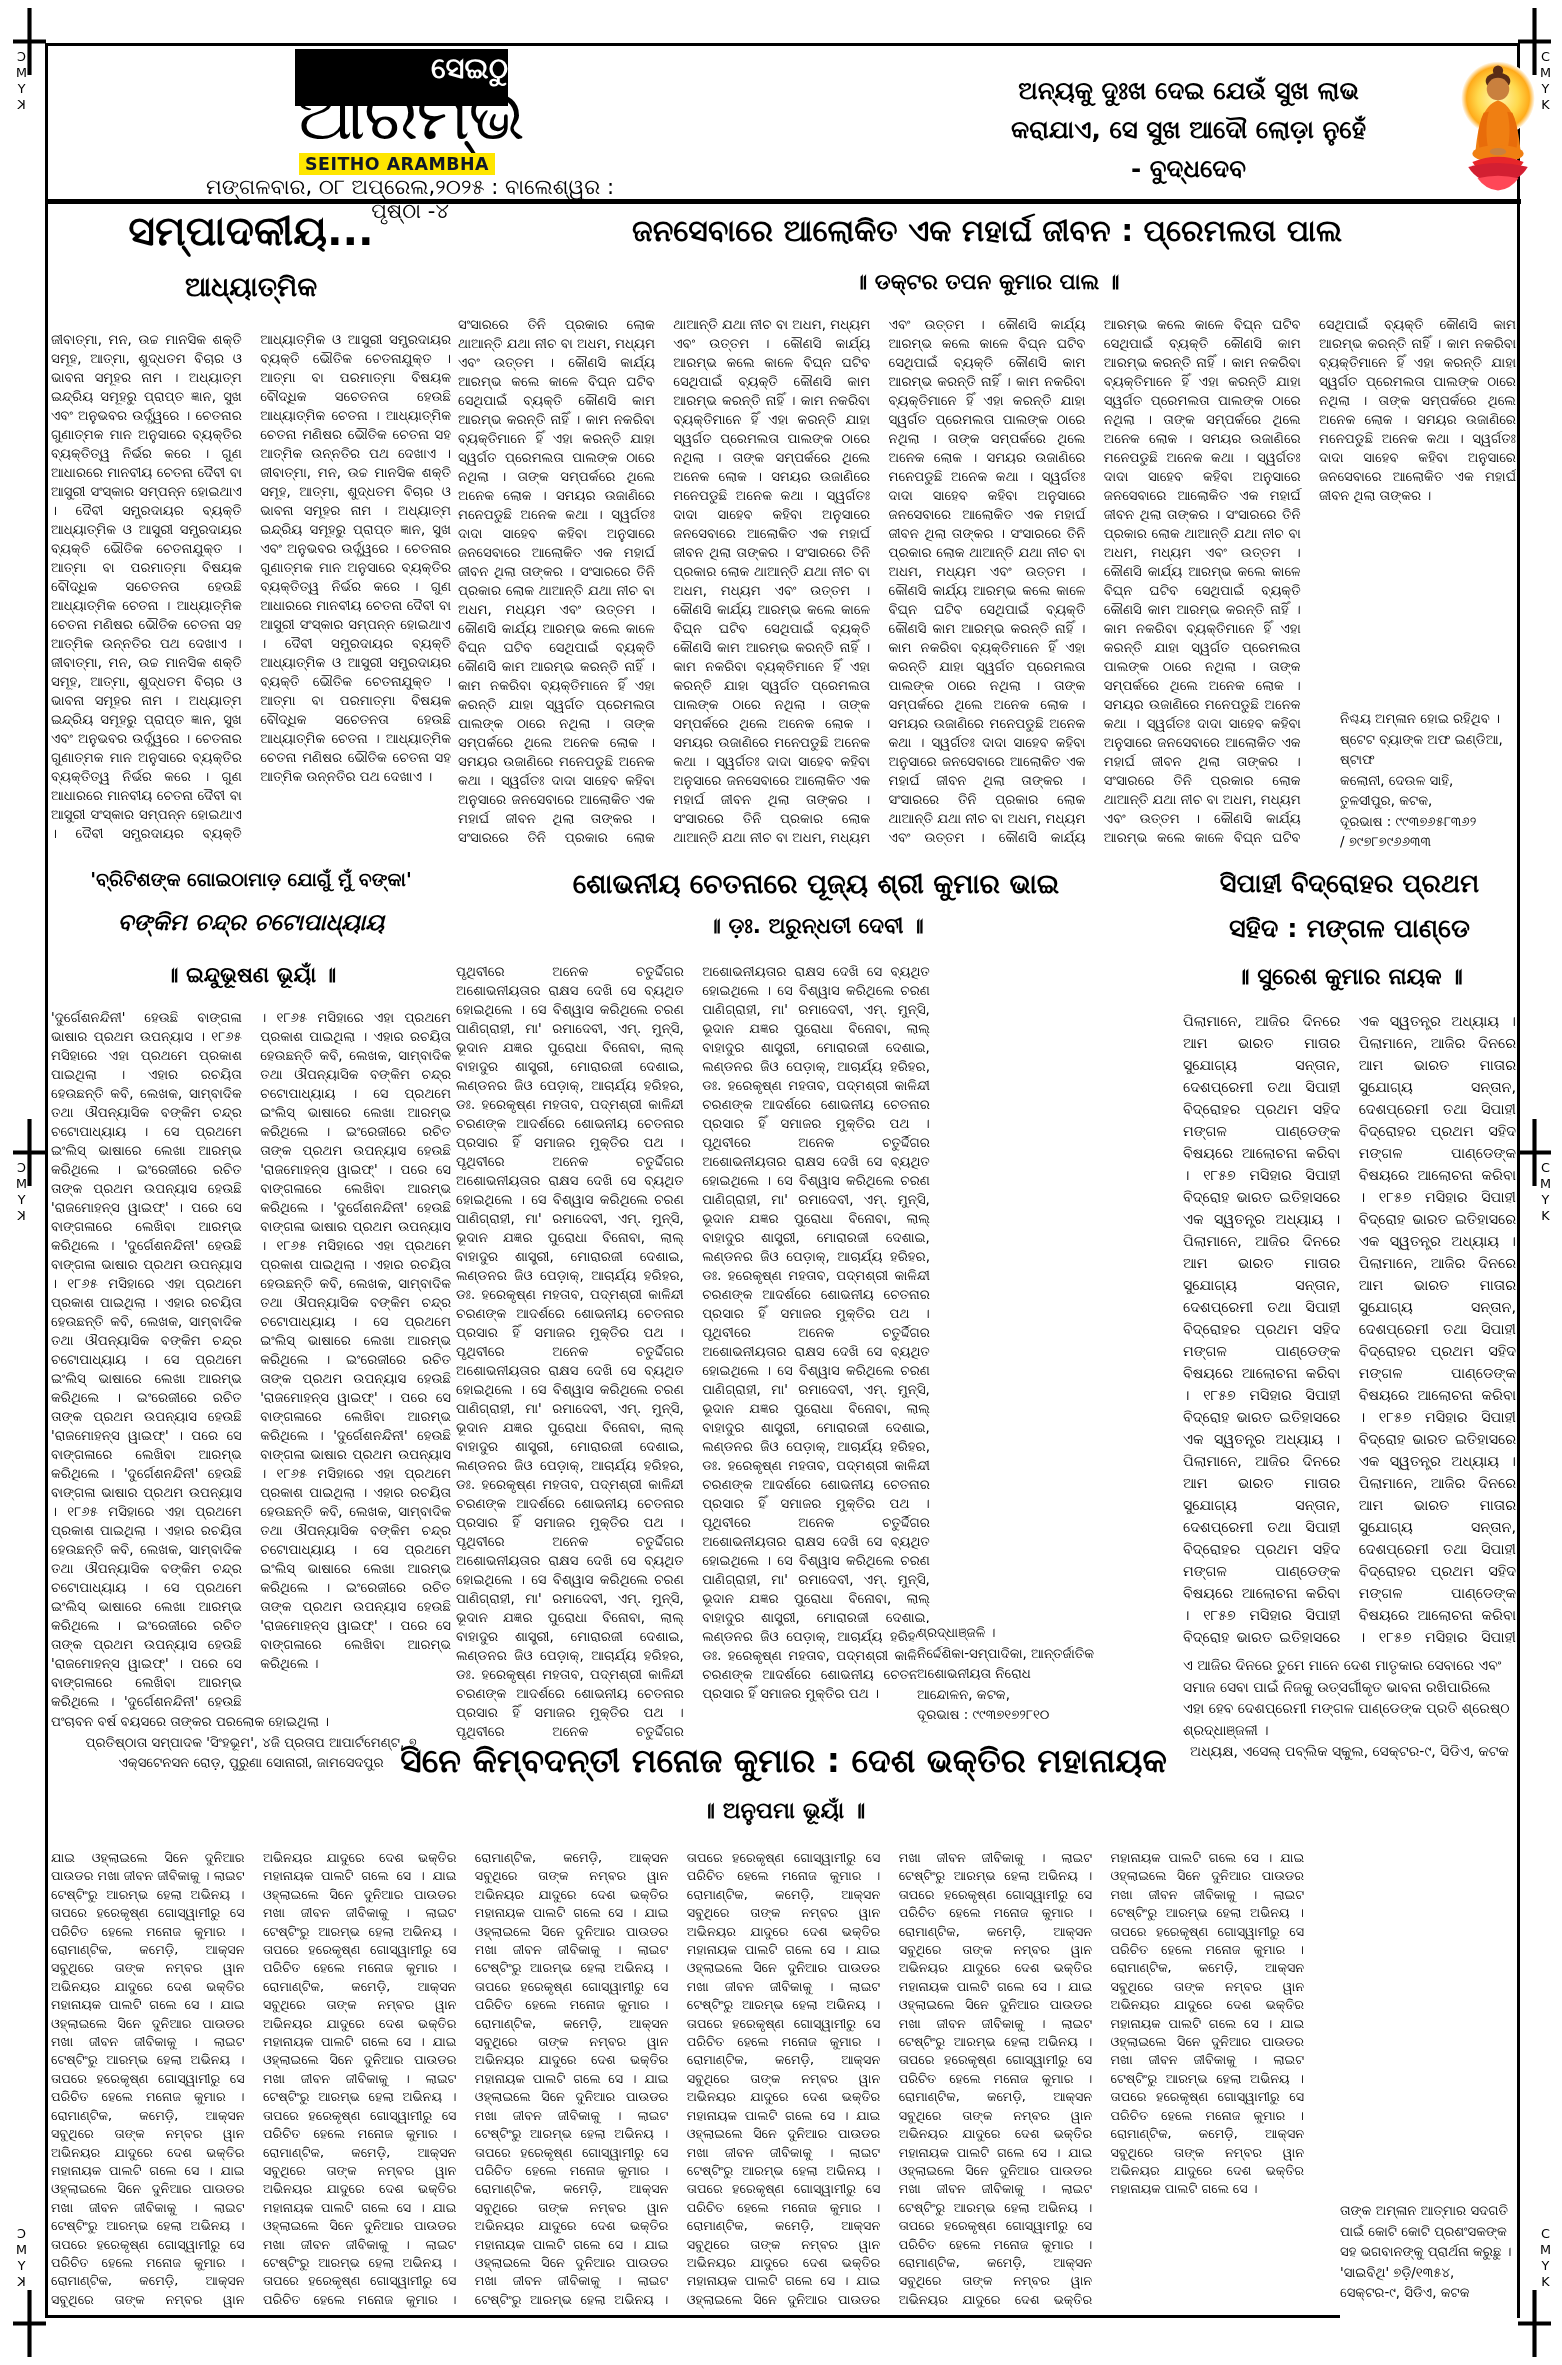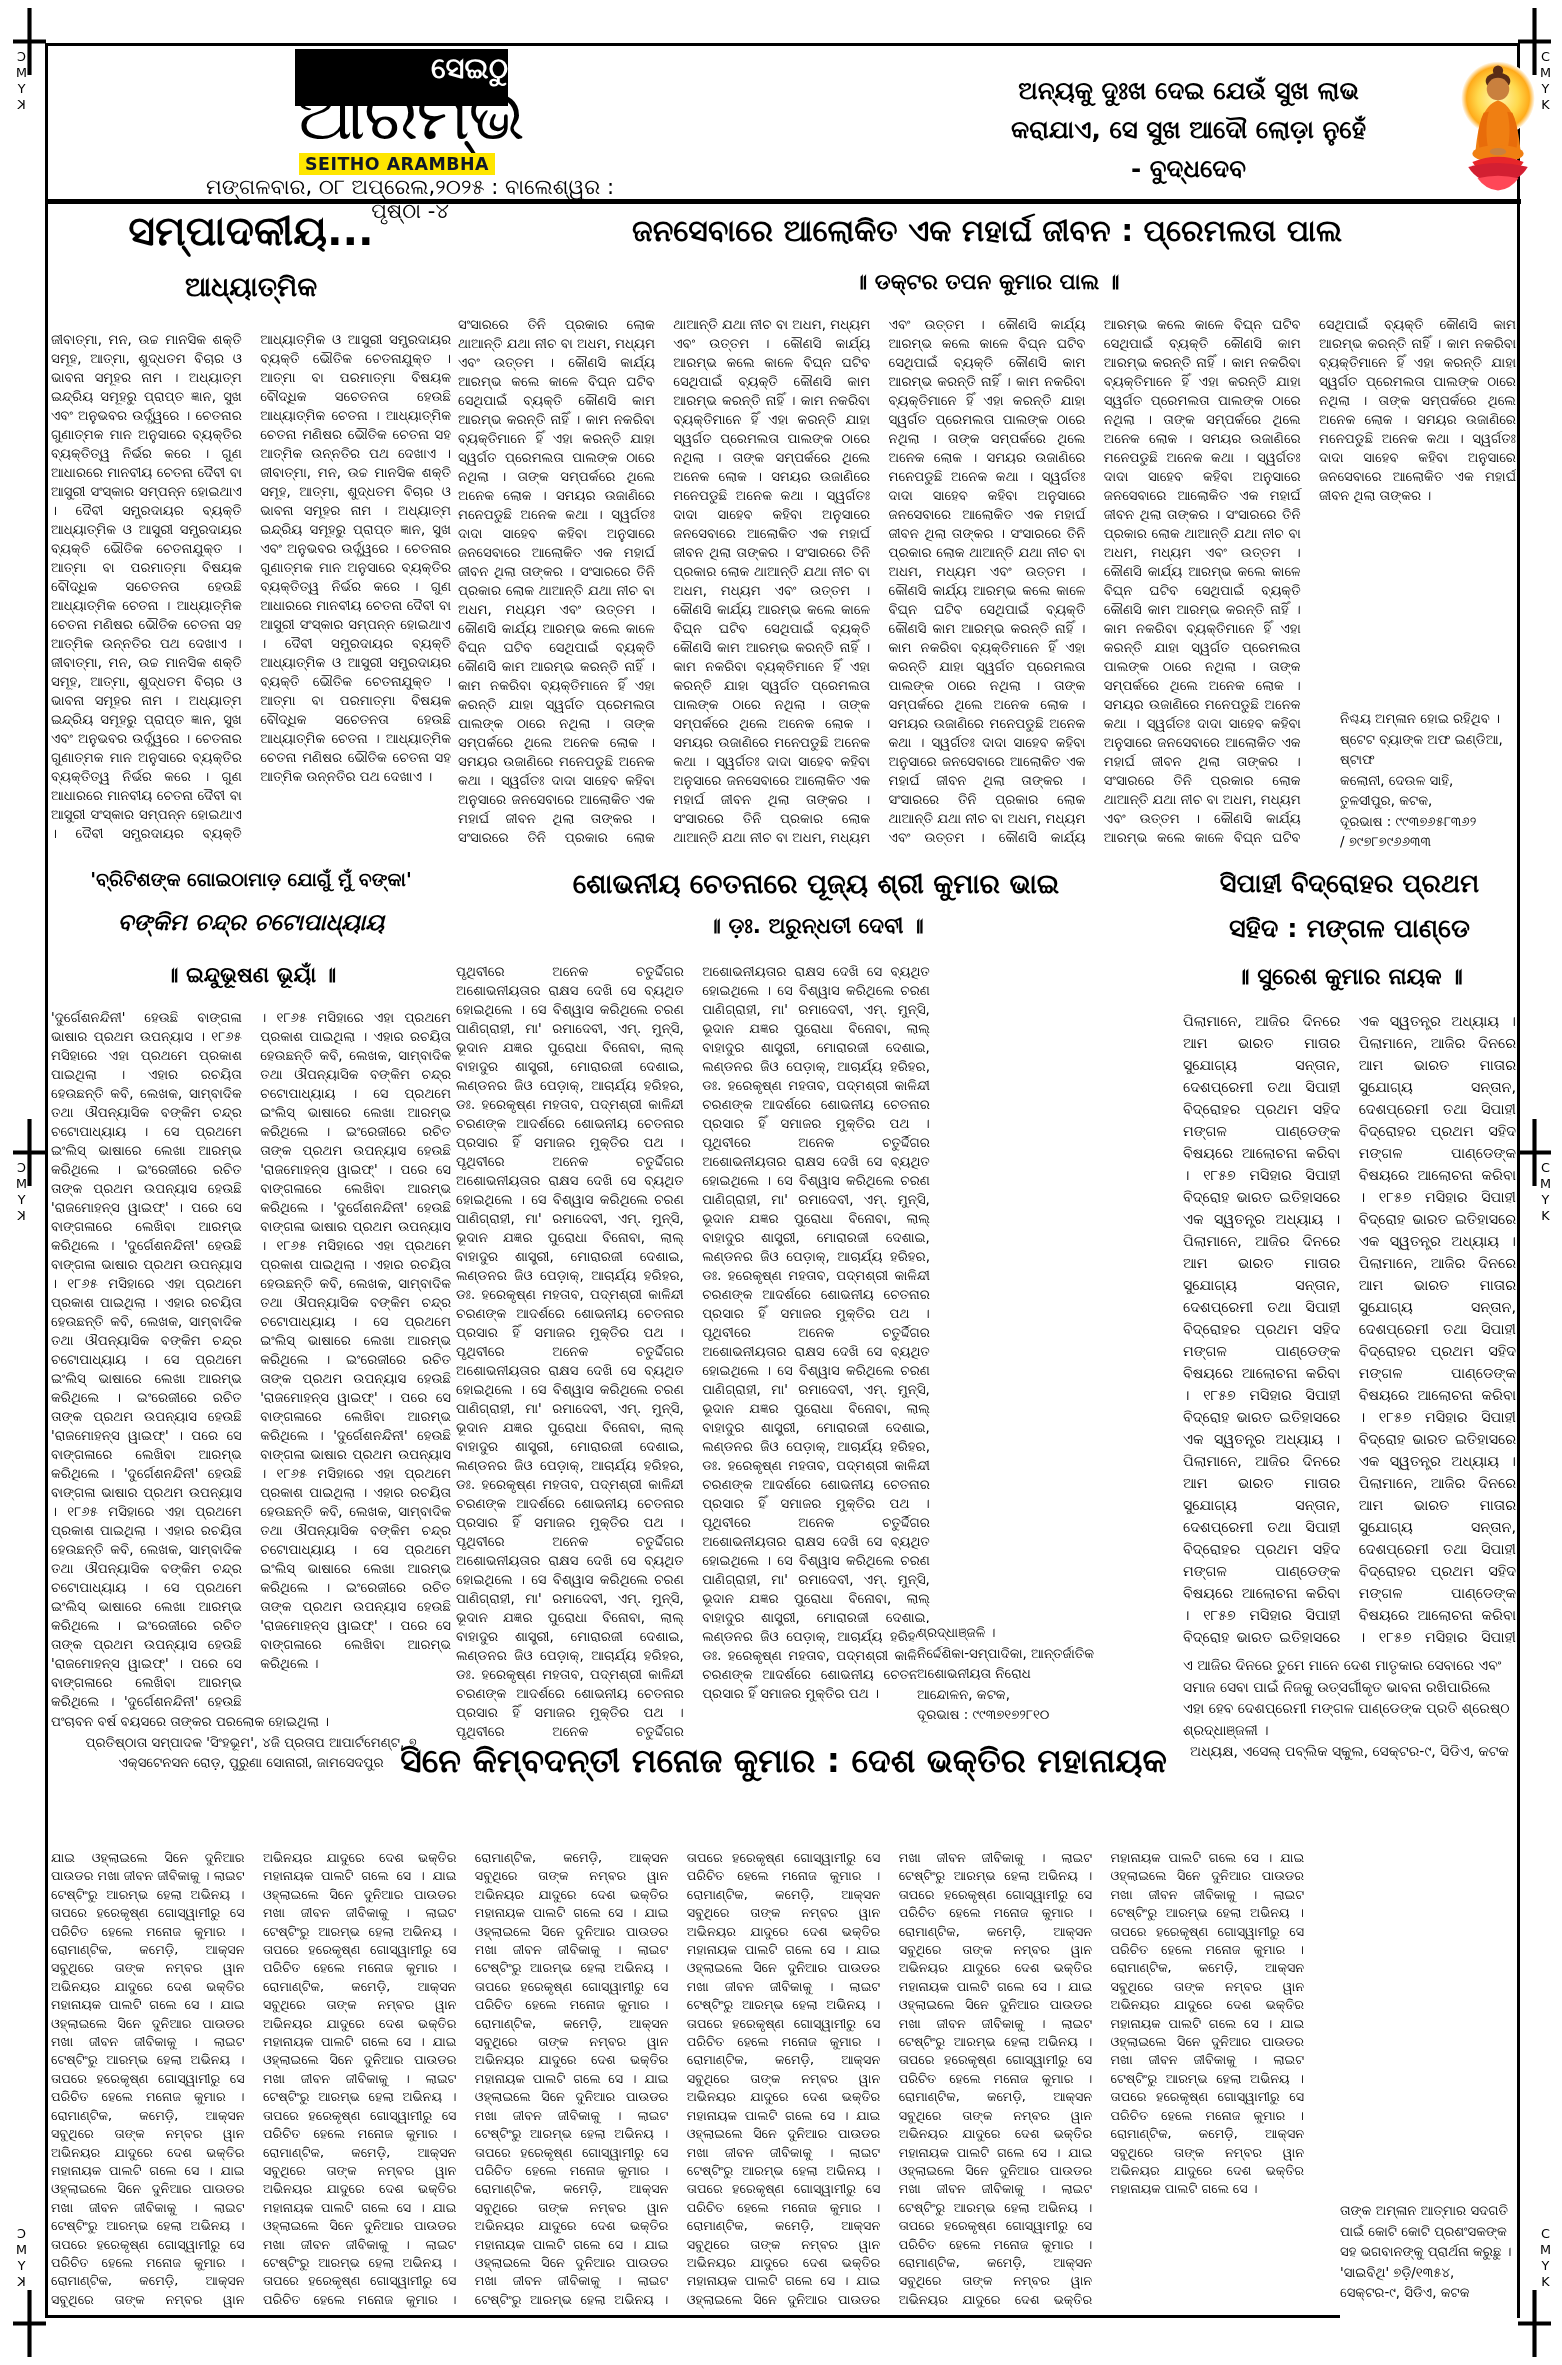--- a/index.html
+++ b/index.html
@@ -162,20 +162,21 @@
   <div class="abs headline" style="left:1183px;top:868px;width:333px;font-size:25.6px;">ସିପାହୀ ବିଦ୍ରୋହର ପ୍ରଥମ</div>
   <div class="abs headline" style="left:1183px;top:913px;width:333px;font-size:25.6px;">ସହିଦ : ମଙ୍ଗଳ ପାଣ୍ଡେ</div>
   <div class="abs byline" style="left:1183px;top:963px;width:333px;font-size:22.5px;">॥ ସୁରେଶ କୁମାର ନାୟକ ॥</div>
   <div class="abs bodytext" style="left:1183px;top:1010px;width:333px;height:643px;column-count:2;font-size:14.3px;line-height:22px;">ପିଲାମାନେ, ଆଜିର ଦିନରେ ଆମ ଭାରତ ମାତାର ସୁଯୋଗ୍ୟ ସନ୍ତାନ, ଦେଶପ୍ରେମୀ ତଥା ସିପାହୀ ବିଦ୍ରୋହର ପ୍ରଥମ ସହିଦ ମଙ୍ଗଳ ପାଣ୍ଡେଙ୍କ ବିଷୟରେ ଆଲୋଚନା କରିବା । ୧୮୫୭ ମସିହାର ସିପାହୀ ବିଦ୍ରୋହ ଭାରତ ଇତିହାସରେ ଏକ ସ୍ୱତନ୍ତ୍ର ଅଧ୍ୟାୟ । ପିଲାମାନେ, ଆଜିର ଦିନରେ ଆମ ଭାରତ ମାତାର ସୁଯୋଗ୍ୟ ସନ୍ତାନ, ଦେଶପ୍ରେମୀ ତଥା ସିପାହୀ ବିଦ୍ରୋହର ପ୍ରଥମ ସହିଦ ମଙ୍ଗଳ ପାଣ୍ଡେଙ୍କ ବିଷୟରେ ଆଲୋଚନା କରିବା । ୧୮୫୭ ମସିହାର ସିପାହୀ ବିଦ୍ରୋହ ଭାରତ ଇତିହାସରେ ଏକ ସ୍ୱତନ୍ତ୍ର ଅଧ୍ୟାୟ । ପିଲାମାନେ, ଆଜିର ଦିନରେ ଆମ ଭାରତ ମାତାର ସୁଯୋଗ୍ୟ ସନ୍ତାନ, ଦେଶପ୍ରେମୀ ତଥା ସିପାହୀ ବିଦ୍ରୋହର ପ୍ରଥମ ସହିଦ ମଙ୍ଗଳ ପାଣ୍ଡେଙ୍କ ବିଷୟରେ ଆଲୋଚନା କରିବା । ୧୮୫୭ ମସିହାର ସିପାହୀ ବିଦ୍ରୋହ ଭାରତ ଇତିହାସରେ ଏକ ସ୍ୱତନ୍ତ୍ର ଅଧ୍ୟାୟ । ପିଲାମାନେ, ଆଜିର ଦିନରେ ଆମ ଭାରତ ମାତାର ସୁଯୋଗ୍ୟ ସନ୍ତାନ, ଦେଶପ୍ରେମୀ ତଥା ସିପାହୀ ବିଦ୍ରୋହର ପ୍ରଥମ ସହିଦ ମଙ୍ଗଳ ପାଣ୍ଡେଙ୍କ ବିଷୟରେ ଆଲୋଚନା କରିବା । ୧୮୫୭ ମସିହାର ସିପାହୀ ବିଦ୍ରୋହ ଭାରତ ଇତିହାସରେ ଏକ ସ୍ୱତନ୍ତ୍ର ଅଧ୍ୟାୟ । ପିଲାମାନେ, ଆଜିର ଦିନରେ ଆମ ଭାରତ ମାତାର ସୁଯୋଗ୍ୟ ସନ୍ତାନ, ଦେଶପ୍ରେମୀ ତଥା ସିପାହୀ ବିଦ୍ରୋହର ପ୍ରଥମ ସହିଦ ମଙ୍ଗଳ ପାଣ୍ଡେଙ୍କ ବିଷୟରେ ଆଲୋଚନା କରିବା । ୧୮୫୭ ମସିହାର ସିପାହୀ ବିଦ୍ରୋହ ଭାରତ ଇତିହାସରେ ଏକ ସ୍ୱତନ୍ତ୍ର ଅଧ୍ୟାୟ । ପିଲାମାନେ, ଆଜିର ଦିନରେ ଆମ ଭାରତ ମାତାର ସୁଯୋଗ୍ୟ ସନ୍ତାନ, ଦେଶପ୍ରେମୀ ତଥା ସିପାହୀ ବିଦ୍ରୋହର ପ୍ରଥମ ସହିଦ ମଙ୍ଗଳ ପାଣ୍ଡେଙ୍କ ବିଷୟରେ ଆଲୋଚନା କରିବା । ୧୮୫୭ ମସିହାର ସିପାହୀ ବିଦ୍ରୋହ ଭାରତ ଇତିହାସରେ ଏକ ସ୍ୱତନ୍ତ୍ର ଅଧ୍ୟାୟ । ପିଲାମାନେ, ଆଜିର ଦିନରେ ଆମ ଭାରତ ମାତାର ସୁଯୋଗ୍ୟ ସନ୍ତାନ, ଦେଶପ୍ରେମୀ ତଥା ସିପାହୀ ବିଦ୍ରୋହର ପ୍ରଥମ ସହିଦ ମଙ୍ଗଳ ପାଣ୍ଡେଙ୍କ ବିଷୟରେ ଆଲୋଚନା କରିବା । ୧୮୫୭ ମସିହାର ସିପାହୀ ବିଦ୍ରୋହ ଭାରତ ଇତିହାସରେ ଏକ ସ୍ୱତନ୍ତ୍ର ଅଧ୍ୟାୟ ।</div>
   <div class="abs sig" style="left:1183px;top:1655px;width:333px;height:89px;font-size:14px;line-height:21.5px;">
     <div>ଏ ଆଜିର ଦିନରେ ତୁମେ ମାନେ ଦେଶ ମାତୃକାର ସେବାରେ ଏବଂ ସମାଜ ସେବା ପାଇଁ ନିଜକୁ ଉତ୍ସର୍ଗୀକୃତ ଭାବନା ରଖିପାରିଲେ ଏହା ହେବ ଦେଶପ୍ରେମୀ ମଙ୍ଗଳ ପାଣ୍ଡେଙ୍କ ପ୍ରତି ଶ୍ରେଷ୍ଠ ଶ୍ରଦ୍ଧାଞ୍ଜଳୀ ।</div>
     <div class="c">ଅଧ୍ୟକ୍ଷ, ଏସେଲ୍ ପବ୍ଲିକ ସ୍କୁଲ, ସେକ୍ଟର-୯, ସିଡିଏ, କଟକ</div>
   </div>
 
   <div class="abs headline" style="left:51px;top:1741px;width:1465px;font-size:33px;">ସିନେ କିମ୍ବଦନ୍ତୀ ମନୋଜ କୁମାର : ଦେଶ ଭକ୍ତିର ମହାନାୟକ</div>
+  <div class="abs byline" style="left:51px;top:1797px;width:1465px;font-size:22.5px;">॥ ଅନୁପମା ଭୂୟାଁ ॥</div>
   <div class="abs bodytext" style="left:51px;top:1849px;width:1465px;height:464px;column-count:7;font-size:12.8px;line-height:18.4px;">ଯାଇ ଓହ୍ଲାଇଲେ ସିନେ ଦୁନିଆର ପାଉଡର ମଖା ଜୀବନ ଜୀବିକାକୁ । ଲାଇଟ ଟେଷ୍ଟିଂରୁ ଆରମ୍ଭ ହେଲା ଅଭିନୟ । ତାପରେ ହରେକୃଷ୍ଣ ଗୋସ୍ୱାମୀରୁ ସେ ପରିଚିତ ହେଲେ ମନୋଜ କୁମାର । ରୋମାଣ୍ଟିକ, କମେଡ଼ି, ଆକ୍ସନ ସବୁଥିରେ ତାଙ୍କ ନମ୍ବର ୱାନ ଅଭିନୟର ଯାଦୁରେ ଦେଶ ଭକ୍ତିର ମହାନାୟକ ପାଲଟି ଗଲେ ସେ । ଯାଇ ଓହ୍ଲାଇଲେ ସିନେ ଦୁନିଆର ପାଉଡର ମଖା ଜୀବନ ଜୀବିକାକୁ । ଲାଇଟ ଟେଷ୍ଟିଂରୁ ଆରମ୍ଭ ହେଲା ଅଭିନୟ । ତାପରେ ହରେକୃଷ୍ଣ ଗୋସ୍ୱାମୀରୁ ସେ ପରିଚିତ ହେଲେ ମନୋଜ କୁମାର । ରୋମାଣ୍ଟିକ, କମେଡ଼ି, ଆକ୍ସନ ସବୁଥିରେ ତାଙ୍କ ନମ୍ବର ୱାନ ଅଭିନୟର ଯାଦୁରେ ଦେଶ ଭକ୍ତିର ମହାନାୟକ ପାଲଟି ଗଲେ ସେ । ଯାଇ ଓହ୍ଲାଇଲେ ସିନେ ଦୁନିଆର ପାଉଡର ମଖା ଜୀବନ ଜୀବିକାକୁ । ଲାଇଟ ଟେଷ୍ଟିଂରୁ ଆରମ୍ଭ ହେଲା ଅଭିନୟ । ତାପରେ ହରେକୃଷ୍ଣ ଗୋସ୍ୱାମୀରୁ ସେ ପରିଚିତ ହେଲେ ମନୋଜ କୁମାର । ରୋମାଣ୍ଟିକ, କମେଡ଼ି, ଆକ୍ସନ ସବୁଥିରେ ତାଙ୍କ ନମ୍ବର ୱାନ ଅଭିନୟର ଯାଦୁରେ ଦେଶ ଭକ୍ତିର ମହାନାୟକ ପାଲଟି ଗଲେ ସେ । ଯାଇ ଓହ୍ଲାଇଲେ ସିନେ ଦୁନିଆର ପାଉଡର ମଖା ଜୀବନ ଜୀବିକାକୁ । ଲାଇଟ ଟେଷ୍ଟିଂରୁ ଆରମ୍ଭ ହେଲା ଅଭିନୟ । ତାପରେ ହରେକୃଷ୍ଣ ଗୋସ୍ୱାମୀରୁ ସେ ପରିଚିତ ହେଲେ ମନୋଜ କୁମାର । ରୋମାଣ୍ଟିକ, କମେଡ଼ି, ଆକ୍ସନ ସବୁଥିରେ ତାଙ୍କ ନମ୍ବର ୱାନ ଅଭିନୟର ଯାଦୁରେ ଦେଶ ଭକ୍ତିର ମହାନାୟକ ପାଲଟି ଗଲେ ସେ । ଯାଇ ଓହ୍ଲାଇଲେ ସିନେ ଦୁନିଆର ପାଉଡର ମଖା ଜୀବନ ଜୀବିକାକୁ । ଲାଇଟ ଟେଷ୍ଟିଂରୁ ଆରମ୍ଭ ହେଲା ଅଭିନୟ । ତାପରେ ହରେକୃଷ୍ଣ ଗୋସ୍ୱାମୀରୁ ସେ ପରିଚିତ ହେଲେ ମନୋଜ କୁମାର । ରୋମାଣ୍ଟିକ, କମେଡ଼ି, ଆକ୍ସନ ସବୁଥିରେ ତାଙ୍କ ନମ୍ବର ୱାନ ଅଭିନୟର ଯାଦୁରେ ଦେଶ ଭକ୍ତିର ମହାନାୟକ ପାଲଟି ଗଲେ ସେ । ଯାଇ ଓହ୍ଲାଇଲେ ସିନେ ଦୁନିଆର ପାଉଡର ମଖା ଜୀବନ ଜୀବିକାକୁ । ଲାଇଟ ଟେଷ୍ଟିଂରୁ ଆରମ୍ଭ ହେଲା ଅଭିନୟ । ତାପରେ ହରେକୃଷ୍ଣ ଗୋସ୍ୱାମୀରୁ ସେ ପରିଚିତ ହେଲେ ମନୋଜ କୁମାର । ରୋମାଣ୍ଟିକ, କମେଡ଼ି, ଆକ୍ସନ ସବୁଥିରେ ତାଙ୍କ ନମ୍ବର ୱାନ ଅଭିନୟର ଯାଦୁରେ ଦେଶ ଭକ୍ତିର ମହାନାୟକ ପାଲଟି ଗଲେ ସେ । ଯାଇ ଓହ୍ଲାଇଲେ ସିନେ ଦୁନିଆର ପାଉଡର ମଖା ଜୀବନ ଜୀବିକାକୁ । ଲାଇଟ ଟେଷ୍ଟିଂରୁ ଆରମ୍ଭ ହେଲା ଅଭିନୟ । ତାପରେ ହରେକୃଷ୍ଣ ଗୋସ୍ୱାମୀରୁ ସେ ପରିଚିତ ହେଲେ ମନୋଜ କୁମାର । ରୋମାଣ୍ଟିକ, କମେଡ଼ି, ଆକ୍ସନ ସବୁଥିରେ ତାଙ୍କ ନମ୍ବର ୱାନ ଅଭିନୟର ଯାଦୁରେ ଦେଶ ଭକ୍ତିର ମହାନାୟକ ପାଲଟି ଗଲେ ସେ । ଯାଇ ଓହ୍ଲାଇଲେ ସିନେ ଦୁନିଆର ପାଉଡର ମଖା ଜୀବନ ଜୀବିକାକୁ । ଲାଇଟ ଟେଷ୍ଟିଂରୁ ଆରମ୍ଭ ହେଲା ଅଭିନୟ । ତାପରେ ହରେକୃଷ୍ଣ ଗୋସ୍ୱାମୀରୁ ସେ ପରିଚିତ ହେଲେ ମନୋଜ କୁମାର । ରୋମାଣ୍ଟିକ, କମେଡ଼ି, ଆକ୍ସନ ସବୁଥିରେ ତାଙ୍କ ନମ୍ବର ୱାନ ଅଭିନୟର ଯାଦୁରେ ଦେଶ ଭକ୍ତିର ମହାନାୟକ ପାଲଟି ଗଲେ ସେ । ଯାଇ ଓହ୍ଲାଇଲେ ସିନେ ଦୁନିଆର ପାଉଡର ମଖା ଜୀବନ ଜୀବିକାକୁ । ଲାଇଟ ଟେଷ୍ଟିଂରୁ ଆରମ୍ଭ ହେଲା ଅଭିନୟ । ତାପରେ ହରେକୃଷ୍ଣ ଗୋସ୍ୱାମୀରୁ ସେ ପରିଚିତ ହେଲେ ମନୋଜ କୁମାର । ରୋମାଣ୍ଟିକ, କମେଡ଼ି, ଆକ୍ସନ ସବୁଥିରେ ତାଙ୍କ ନମ୍ବର ୱାନ ଅଭିନୟର ଯାଦୁରେ ଦେଶ ଭକ୍ତିର ମହାନାୟକ ପାଲଟି ଗଲେ ସେ । ଯାଇ ଓହ୍ଲାଇଲେ ସିନେ ଦୁନିଆର ପାଉଡର ମଖା ଜୀବନ ଜୀବିକାକୁ । ଲାଇଟ ଟେଷ୍ଟିଂରୁ ଆରମ୍ଭ ହେଲା ଅଭିନୟ । ତାପରେ ହରେକୃଷ୍ଣ ଗୋସ୍ୱାମୀରୁ ସେ ପରିଚିତ ହେଲେ ମନୋଜ କୁମାର । ରୋମାଣ୍ଟିକ, କମେଡ଼ି, ଆକ୍ସନ ସବୁଥିରେ ତାଙ୍କ ନମ୍ବର ୱାନ ଅଭିନୟର ଯାଦୁରେ ଦେଶ ଭକ୍ତିର ମହାନାୟକ ପାଲଟି ଗଲେ ସେ । ଯାଇ ଓହ୍ଲାଇଲେ ସିନେ ଦୁନିଆର ପାଉଡର ମଖା ଜୀବନ ଜୀବିକାକୁ । ଲାଇଟ ଟେଷ୍ଟିଂରୁ ଆରମ୍ଭ ହେଲା ଅଭିନୟ । ତାପରେ ହରେକୃଷ୍ଣ ଗୋସ୍ୱାମୀରୁ ସେ ପରିଚିତ ହେଲେ ମନୋଜ କୁମାର । ରୋମାଣ୍ଟିକ, କମେଡ଼ି, ଆକ୍ସନ ସବୁଥିରେ ତାଙ୍କ ନମ୍ବର ୱାନ ଅଭିନୟର ଯାଦୁରେ ଦେଶ ଭକ୍ତିର ମହାନାୟକ ପାଲଟି ଗଲେ ସେ । ଯାଇ ଓହ୍ଲାଇଲେ ସିନେ ଦୁନିଆର ପାଉଡର ମଖା ଜୀବନ ଜୀବିକାକୁ । ଲାଇଟ ଟେଷ୍ଟିଂରୁ ଆରମ୍ଭ ହେଲା ଅଭିନୟ । ତାପରେ ହରେକୃଷ୍ଣ ଗୋସ୍ୱାମୀରୁ ସେ ପରିଚିତ ହେଲେ ମନୋଜ କୁମାର । ରୋମାଣ୍ଟିକ, କମେଡ଼ି, ଆକ୍ସନ ସବୁଥିରେ ତାଙ୍କ ନମ୍ବର ୱାନ ଅଭିନୟର ଯାଦୁରେ ଦେଶ ଭକ୍ତିର ମହାନାୟକ ପାଲଟି ଗଲେ ସେ । ଯାଇ ଓହ୍ଲାଇଲେ ସିନେ ଦୁନିଆର ପାଉଡର ମଖା ଜୀବନ ଜୀବିକାକୁ । ଲାଇଟ ଟେଷ୍ଟିଂରୁ ଆରମ୍ଭ ହେଲା ଅଭିନୟ । ତାପରେ ହରେକୃଷ୍ଣ ଗୋସ୍ୱାମୀରୁ ସେ ପରିଚିତ ହେଲେ ମନୋଜ କୁମାର । ରୋମାଣ୍ଟିକ, କମେଡ଼ି, ଆକ୍ସନ ସବୁଥିରେ ତାଙ୍କ ନମ୍ବର ୱାନ ଅଭିନୟର ଯାଦୁରେ ଦେଶ ଭକ୍ତିର ମହାନାୟକ ପାଲଟି ଗଲେ ସେ । ଯାଇ ଓହ୍ଲାଇଲେ ସିନେ ଦୁନିଆର ପାଉଡର ମଖା ଜୀବନ ଜୀବିକାକୁ । ଲାଇଟ ଟେଷ୍ଟିଂରୁ ଆରମ୍ଭ ହେଲା ଅଭିନୟ । ତାପରେ ହରେକୃଷ୍ଣ ଗୋସ୍ୱାମୀରୁ ସେ ପରିଚିତ ହେଲେ ମନୋଜ କୁମାର । ରୋମାଣ୍ଟିକ, କମେଡ଼ି, ଆକ୍ସନ ସବୁଥିରେ ତାଙ୍କ ନମ୍ବର ୱାନ ଅଭିନୟର ଯାଦୁରେ ଦେଶ ଭକ୍ତିର ମହାନାୟକ ପାଲଟି ଗଲେ ସେ । ଯାଇ ଓହ୍ଲାଇଲେ ସିନେ ଦୁନିଆର ପାଉଡର ମଖା ଜୀବନ ଜୀବିକାକୁ । ଲାଇଟ ଟେଷ୍ଟିଂରୁ ଆରମ୍ଭ ହେଲା ଅଭିନୟ । ତାପରେ ହରେକୃଷ୍ଣ ଗୋସ୍ୱାମୀରୁ ସେ ପରିଚିତ ହେଲେ ମନୋଜ କୁମାର । ରୋମାଣ୍ଟିକ, କମେଡ଼ି, ଆକ୍ସନ ସବୁଥିରେ ତାଙ୍କ ନମ୍ବର ୱାନ ଅଭିନୟର ଯାଦୁରେ ଦେଶ ଭକ୍ତିର ମହାନାୟକ ପାଲଟି ଗଲେ ସେ । ଯାଇ ଓହ୍ଲାଇଲେ ସିନେ ଦୁନିଆର ପାଉଡର ମଖା ଜୀବନ ଜୀବିକାକୁ । ଲାଇଟ ଟେଷ୍ଟିଂରୁ ଆରମ୍ଭ ହେଲା ଅଭିନୟ । ତାପରେ ହରେକୃଷ୍ଣ ଗୋସ୍ୱାମୀରୁ ସେ ପରିଚିତ ହେଲେ ମନୋଜ କୁମାର । ରୋମାଣ୍ଟିକ, କମେଡ଼ି, ଆକ୍ସନ ସବୁଥିରେ ତାଙ୍କ ନମ୍ବର ୱାନ ଅଭିନୟର ଯାଦୁରେ ଦେଶ ଭକ୍ତିର ମହାନାୟକ ପାଲଟି ଗଲେ ସେ ।</div>
   <div class="abs sig" style="left:1340px;top:2195px;width:177px;height:118px;margin-top:6px;">
     <div>ତାଙ୍କ ଅମ୍ଳାନ ଆତ୍ମାର ସଦଗତି ପାଇଁ କୋଟି କୋଟି ପ୍ରଶଂସକଙ୍କ ସହ ଭଗବାନଙ୍କୁ ପ୍ରାର୍ଥନା କରୁଛୁ ।</div>
     <div class="r">'ସାଇବିଥି' ୭ଡ଼ି/୧୩୫୪,</div>
     <div class="r">ସେକ୍ଟର-୯, ସିଡିଏ, କଟକ</div>
   </div>
 
 </div>
 
 

